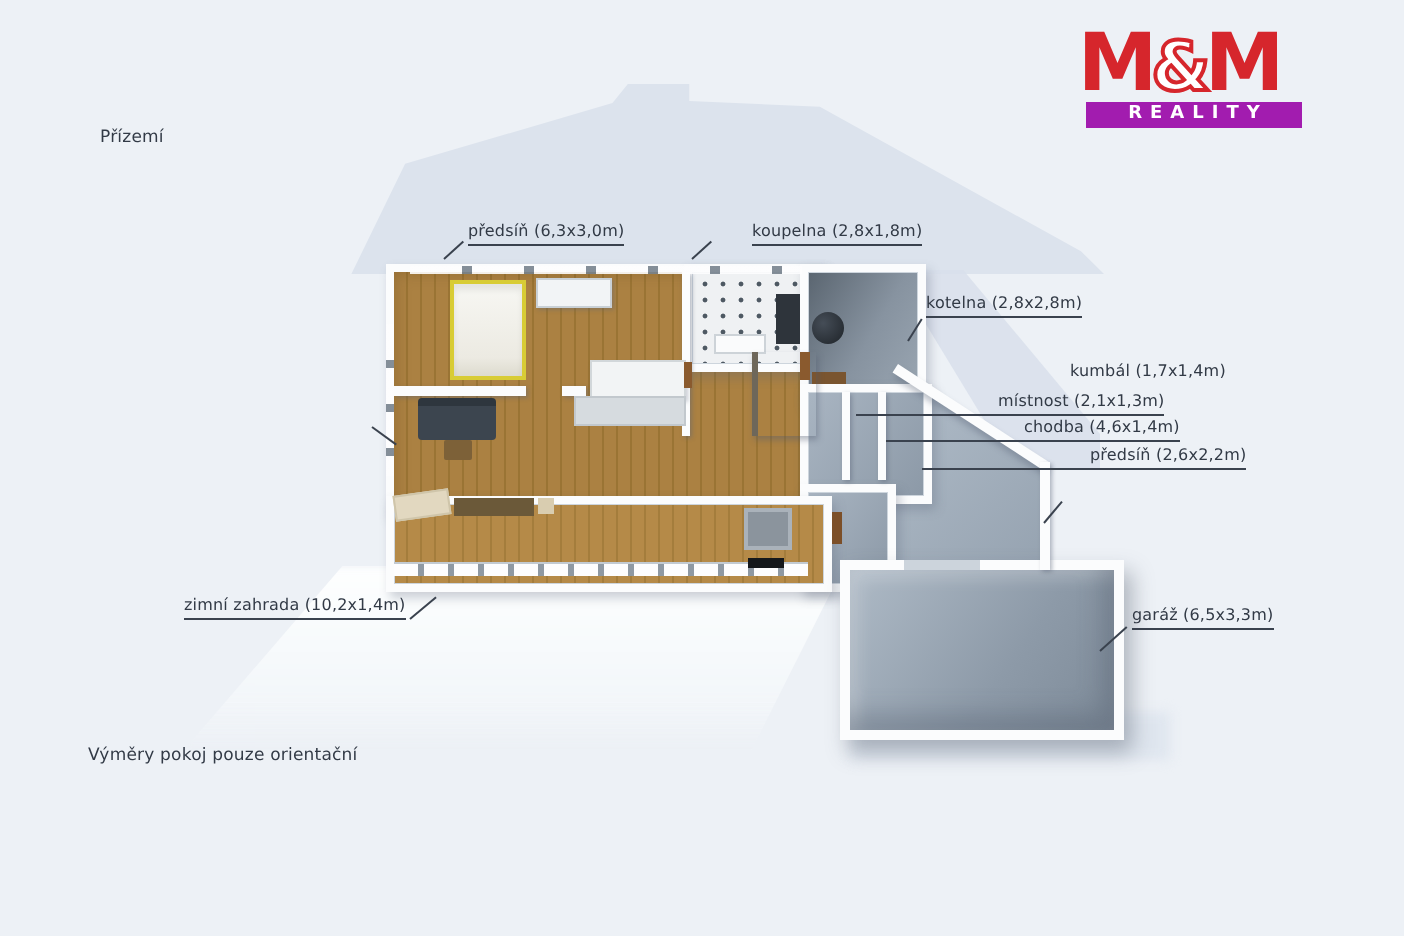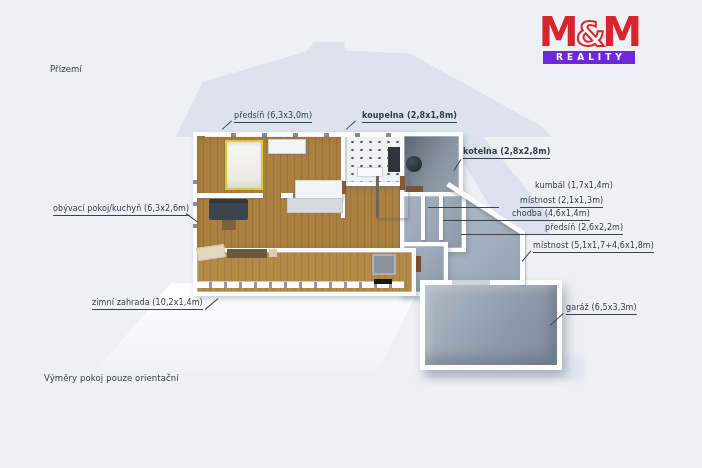--- a/index.html
+++ b/index.html
@@ -27,21 +27,21 @@
         box-shadow:2px 3px 5px rgba(90,100,120,.30), inset 0 0 8px rgba(100,70,25,.35);}
   .gray{background:linear-gradient(125deg,#a9b5c2,#8c99a7);}
   .furn{position:absolute;z-index:12;}
   .wallstub{position:absolute;background:#fbfcfd;z-index:11;
             box-shadow:1px 1px 2px rgba(90,100,120,.45);}
   
   .logo{position:absolute;left:531px;top:12px;width:116px;z-index:50;text-align:center;}
   .logo-mm{font-size:40px;line-height:40px;font-weight:900;color:#d6262c;
            letter-spacing:-3px;}
   .logo-mm .amp{color:#ffffff;-webkit-text-stroke:2px #d6262c;font-size:34px;}
-  .logo-bar{margin:-3px 0 0 12px;width:92px;height:13px;background:#6d28d9;
+  .logo-bar{margin:-3px 0 0 12px;width:108px;height:13px;background:#a21caf;
             color:#ffffff;font-size:9px;line-height:13px;font-weight:bold;
             letter-spacing:4px;text-indent:4px;}
 </style>
 </head>
 <body>
 
 <div class="stage">
 
   <div class="shadow" style="left:168px;top:42px;width:384px;height:95px;background:#dce3ed;
               clip-path:polygon(2% 100%,9% 42%,36% 10%,38% 0%,46% 0%,46% 9%,63% 12%,97% 88%,100% 100%);"></div>
@@ -133,41 +133,39 @@
 
   <div class="furn" style="left:342px;top:181px;width:4px;height:13px;background:#8a5a2e;"></div>
   <div class="furn" style="left:400px;top:176px;width:5px;height:14px;background:#8a5a2e;"></div>
   <div class="furn" style="left:416px;top:256px;width:5px;height:16px;background:#7c4f28;"></div>
 
   <div class="lbl" style="left:50px;top:64px;font-size:8.5px;">Přízemí</div>
 
   <div class="lbl u" style="left:234px;top:111px;">předsíň (6,3x3,0m)</div>
   <div class="leader" style="left:222px;top:129px;width:13px;transform:rotate(-42deg);"></div>
 
-  <div class="lbl u" style="left:362px;top:111px;font-weight:bold;">koupelna (2,8x1,8m)</div>
+  <div class="lbl u" style="left:376px;top:111px;">koupelna (2,8x1,8m)</div>
   <div class="leader" style="left:346px;top:129px;width:13px;transform:rotate(-42deg);"></div>
 
-  <div class="lbl u" style="left:463px;top:147px;font-weight:bold;">kotelna (2,8x2,8m)</div>
+  <div class="lbl u" style="left:463px;top:147px;">kotelna (2,8x2,8m)</div>
   <div class="leader" style="left:454px;top:170px;width:13px;transform:rotate(-58deg);"></div>
 
   <div class="lbl" style="left:501px;top:181px;padding-left:34px;">kumbál (1,7x1,4m)</div>
 
-  <div class="lbl u" style="left:499px;top:196px;margin-left:21px;">místnost (2,1x1,3m)</div>
+  <div class="lbl u" style="left:499px;top:196px;">místnost (2,1x1,3m)</div>
   <div class="ext" style="left:428px;top:207px;width:71px;"></div>
 
   <div class="lbl u" style="left:512px;top:209px;">chodba (4,6x1,4m)</div>
   <div class="ext" style="left:443px;top:220px;width:69px;"></div>
 
   <div class="lbl u" style="left:545px;top:223px;">předsíň (2,6x2,2m)</div>
   <div class="ext" style="left:461px;top:234px;width:84px;"></div>
 
-  <div class="lbl u" style="left:533px;top:241px;">místnost (5,1x1,7+4,6x1,8m)</div>
   <div class="leader" style="left:522px;top:261px;width:14px;transform:rotate(-50deg);"></div>
 
-  <div class="lbl u" style="left:53px;top:204px;">obývací pokoj/kuchyň (6,3x2,6m)</div>
   <div class="leader" style="left:186px;top:213px;width:15px;transform:rotate(36deg);"></div>
 
   <div class="lbl u" style="left:92px;top:298px;text-align:center;">zimní zahrada (10,2x1,4m)</div>
   <div class="leader" style="left:205px;top:309px;width:17px;transform:rotate(-40deg);"></div>
 
   <div class="lbl u" style="left:566px;top:303px;">garáž (6,5x3,3m)</div>
   <div class="leader" style="left:550px;top:325px;width:18px;transform:rotate(-42deg);"></div>
 
   <div class="lbl" style="left:44px;top:373px;font-size:8.5px;">Výměry pokoj pouze orientační</div>
 

